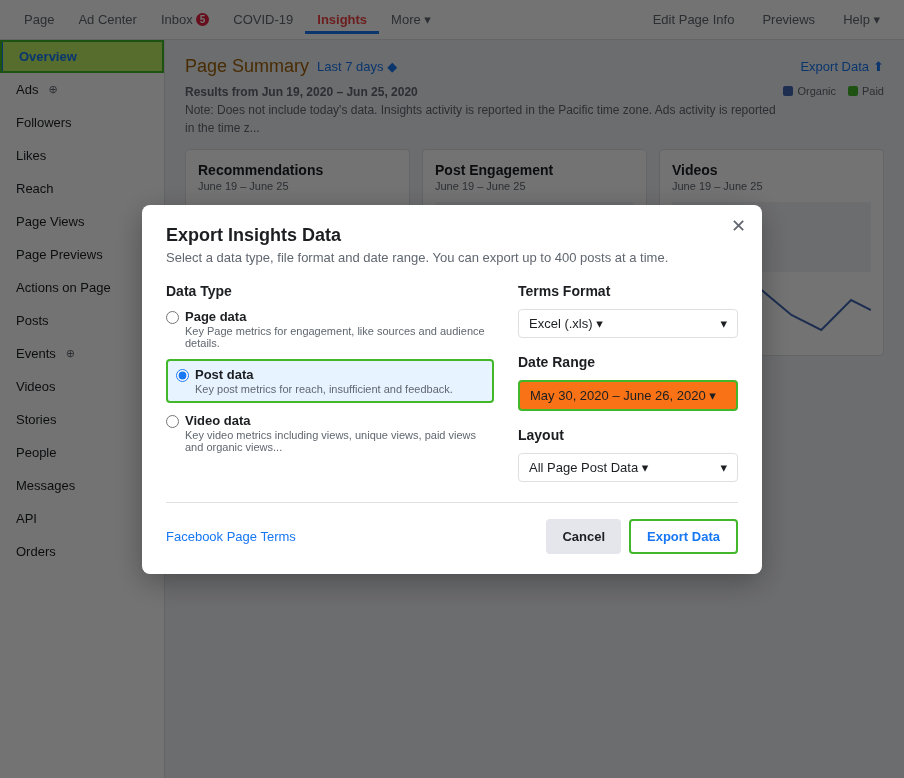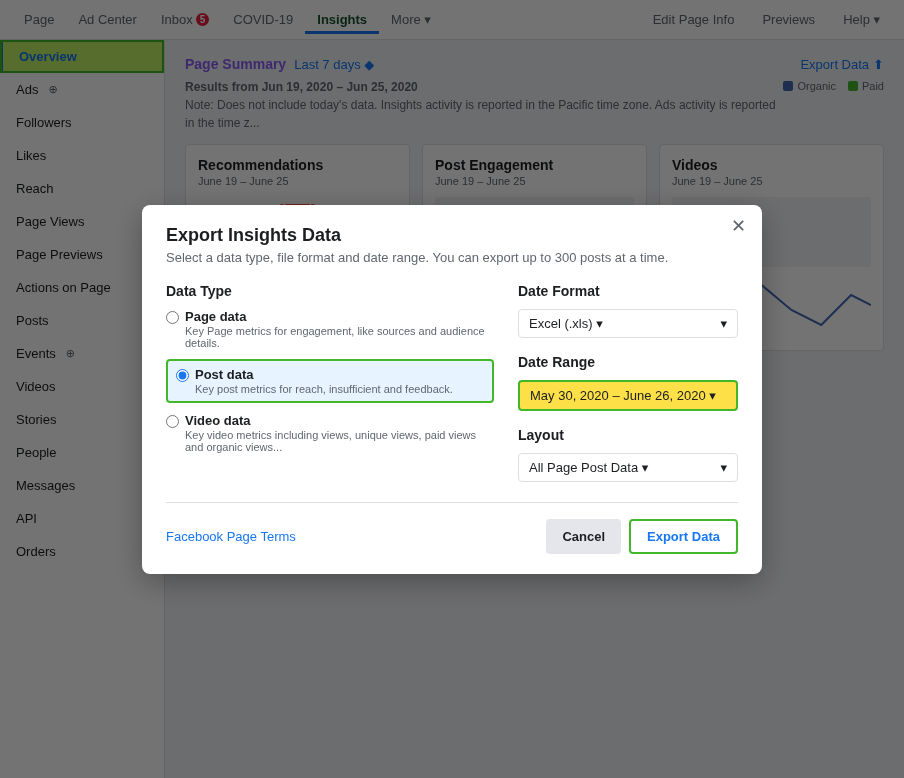--- a/index.html
+++ b/index.html
@@ -7,21 +7,21 @@
 
     
     .top-nav {
       display: flex; align-items: center; background: #fff; border-bottom: 1px solid #dddfe2;
       height: 40px; padding: 0 12px; position: relative; z-index: 10;
     }
     .top-nav-item {
       padding: 0 12px; height: 28px; display: flex; align-items: center; color: #606770;
       font-size: 13px; cursor: pointer; position: relative; white-space: nowrap;
     }
-    .top-nav-item.active { color: #14532d; font-weight: 600; }
+    .top-nav-item.active { color: #ef4444; font-weight: 600; }
     .top-nav-item.active::after {
       content: ''; position: absolute; bottom: 0; left: 0; right: 0; height: 3px; background: #1877f2;
     }
     .nav-badge {
       background: #e41e3f; color: #fff; border-radius: 10px; font-size: 10px;
       padding: 1px 4px; margin-left: 3px; font-weight: 700;
     }
     .top-nav-right { margin-left: auto; display: flex; align-items: center; gap: 4px; }
     .top-nav-right .top-nav-item { color: #606770; font-size: 13px; }
 
@@ -41,21 +41,21 @@
       color: #1877f2; font-weight: 600; border-left: 3px solid #1877f2;
       background: #bef264; outline: 2px solid #42b72a; outline-offset: -2px;
     }
     .sidebar-add-icon { color: #606770; font-size: 11px; margin-left: 4px; }
 
     
     .main { flex: 1; overflow-y: auto; padding: 16px 20px; background: #f0f2f5; }
     .page-summary-header {
       display: flex; align-items: center; justify-content: space-between; margin-bottom: 6px;
     }
-    .page-summary-title { font-size: 14px; font-weight: 700; color: #8b5cf6; }
+    .page-summary-title { font-size: 18px; font-weight: 400; color: #a16207; }
     .date-filter { color: #1877f2; font-size: 13px; cursor: pointer; margin-left: 8px; }
     .export-btn { color: #1877f2; font-size: 13px; cursor: pointer; display: flex; align-items: center; gap: 4px; }
     .results-info { font-size: 12px; color: #606770; margin-bottom: 12px; line-height: 1.5; }
     .legend { display: flex; gap: 12px; align-items: center; }
     .legend-item { display: flex; align-items: center; gap: 4px; font-size: 11px; color: #606770; }
     .legend-dot { width: 10px; height: 10px; border-radius: 2px; }
 
     
     .cards-grid { display: grid; grid-template-columns: repeat(3, 1fr); gap: 12px; margin-top: 12px; }
     .card { background: #fff; border-radius: 4px; padding: 12px; border: 1px solid #dddfe2; min-height: 160px; }
@@ -105,21 +105,21 @@
     
     .dropdown-btn {
       border: 1px solid #dddfe2; background: #fff; border-radius: 4px; padding: 6px 10px;
       font-size: 13px; color: #1c1e21; cursor: pointer; display: flex; align-items: center;
       gap: 6px; width: 100%; justify-content: space-between;
     }
 
     .date-range-box {
       border: 2px solid #42b72a; border-radius: 4px; padding: 6px 10px;
       font-size: 13px; color: #1c1e21; cursor: pointer; display: flex; align-items: center;
-      justify-content: space-between; margin-bottom: 16px; background: #fde047;
+      justify-content: space-between; margin-bottom: 16px; background: #f97316;
     }
 
     .modal-footer {
       display: flex; justify-content: space-between; align-items: center;
       margin-top: 20px; padding-top: 16px; border-top: 1px solid #dddfe2;
     }
     .fb-terms-link { color: #1877f2; font-size: 13px; cursor: pointer; text-decoration: none; }
 
     .btn-cancel {
       background: #e4e6eb; color: #1c1e21; border: none; border-radius: 4px;
@@ -281,21 +281,21 @@
       </div>
 
     </div>
   </main>
 </div>
 
 <div class="overlay">
   <div class="modal">
     <button class="modal-close">✕</button>
     <div class="modal-title">Export Insights Data</div>
-    <div class="modal-subtitle">Select a data type, file format and date range. You can export up to 300 posts at a time.</div>
+    <div class="modal-subtitle">Select a data type, file format and date range. You can export up to 400 posts at a time.</div>
 
     <div class="modal-body">
 
       <div class="modal-left">
         <div class="section-title">Data Type</div>
 
         <div class="radio-option">
           <label>
             <input type="radio" name="datatype" style="">
             <div>
@@ -320,21 +320,21 @@
             <input type="radio" name="datatype" style="">
             <div>
               <div class="radio-label">Video data</div>
               <div class="radio-desc">Key video metrics including views, unique views, paid views and organic views...</div>
             </div>
           </label>
         </div>
       </div>
 
       <div class="modal-right">
-        <div class="section-title">Date Format</div>
+        <div class="section-title">Terms Format</div>
         <button class="dropdown-btn">
           <span>Excel (.xls) ▾</span>
           <span>▾</span>
         </button>
 
         <div style="margin-top: 16px; margin-bottom: 6px;">
           <div class="section-title">Date Range</div>
           <div class="date-range-box">
             <span>May 30, 2020 – June 26, 2020 ▾</span>
           </div>

